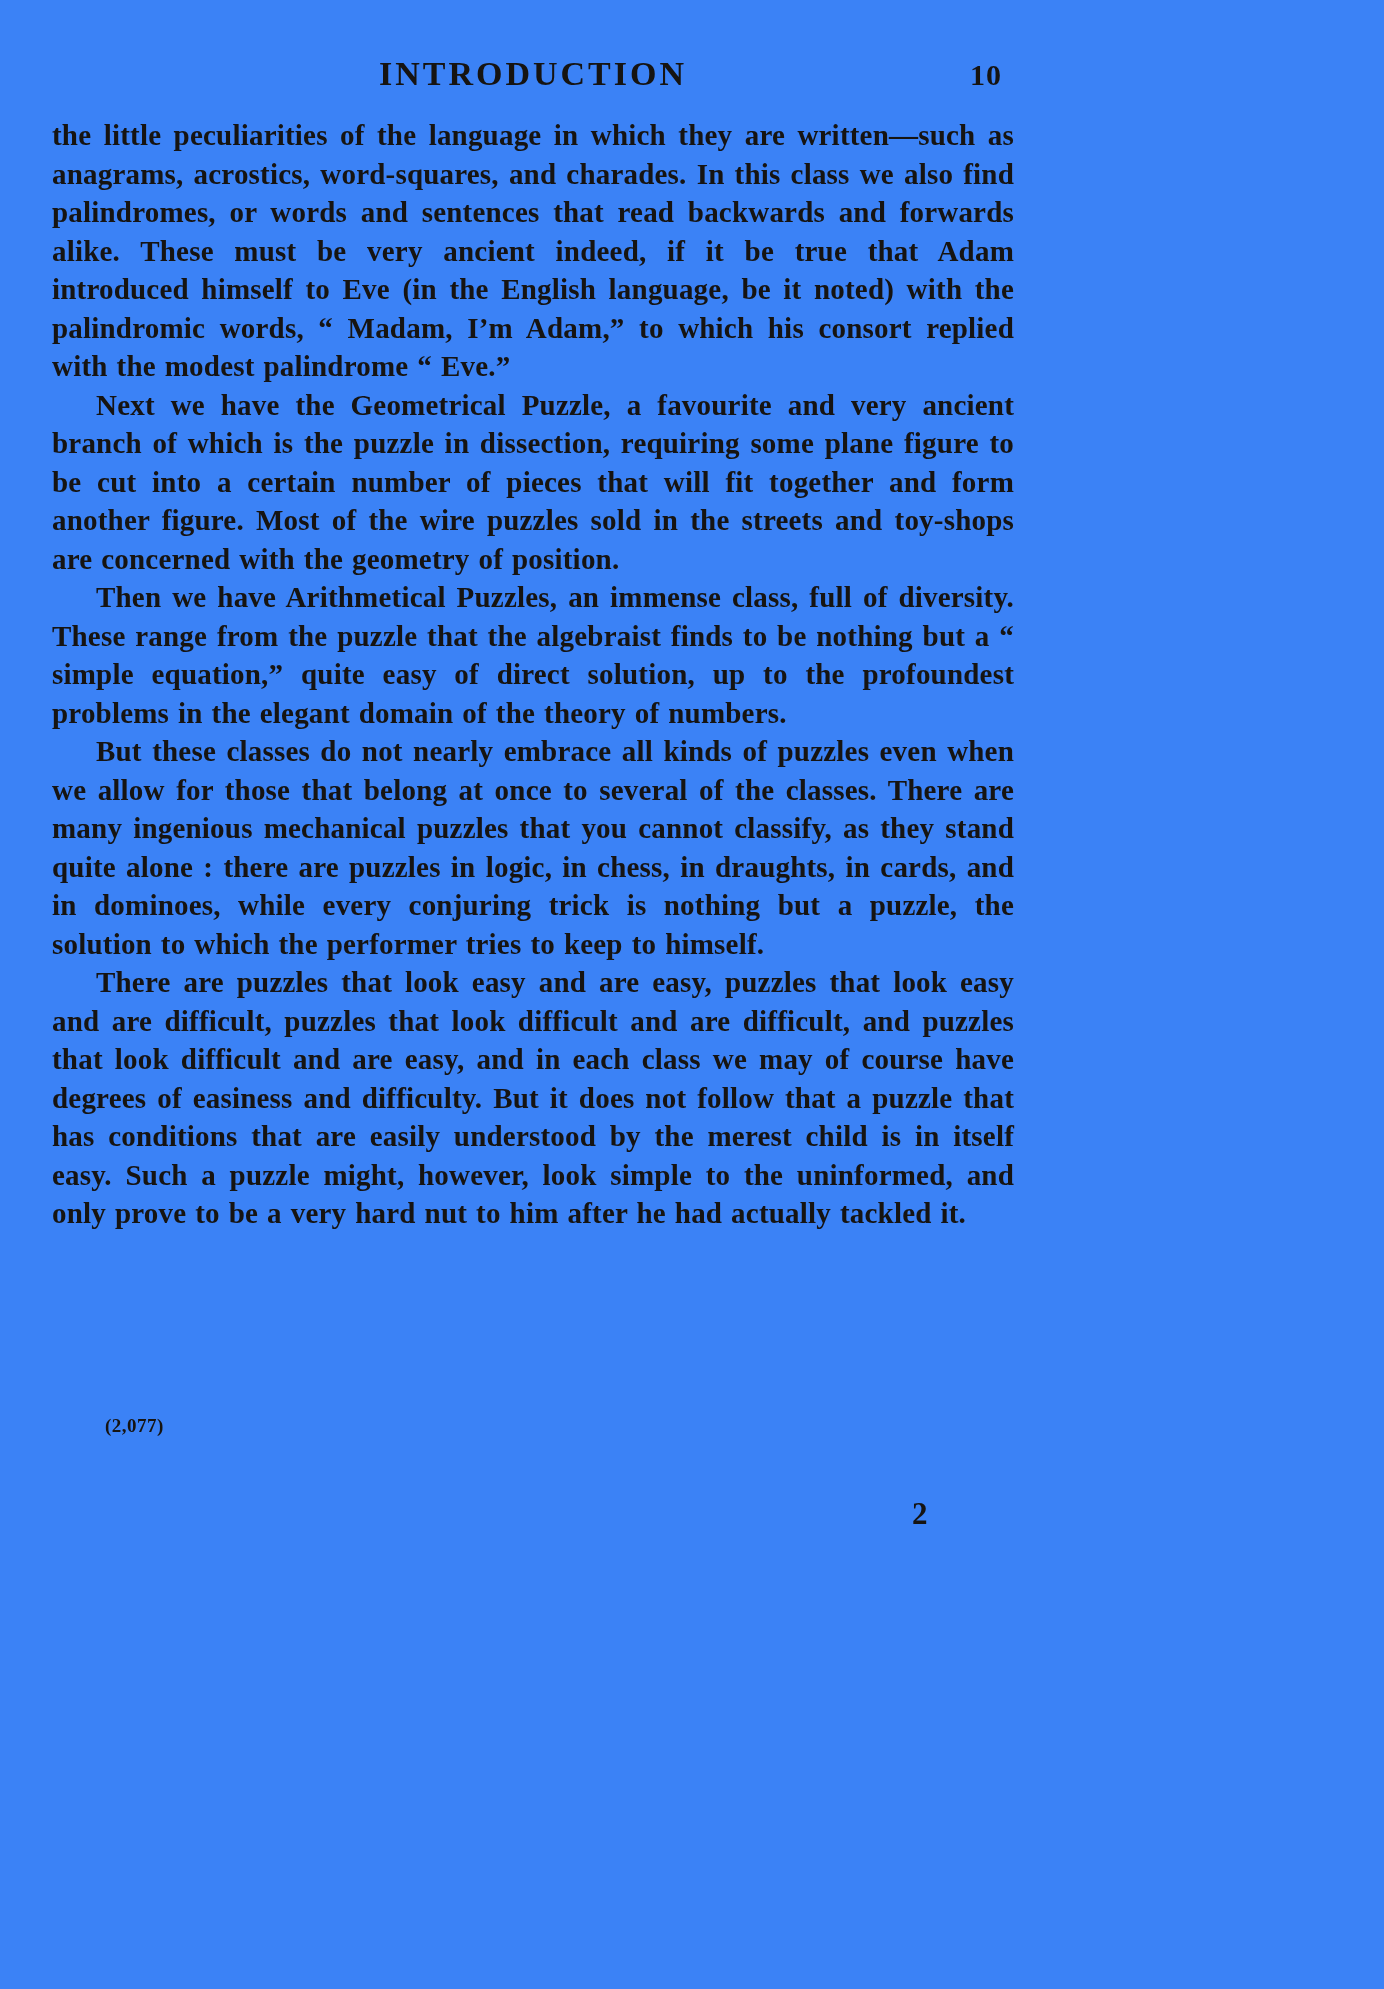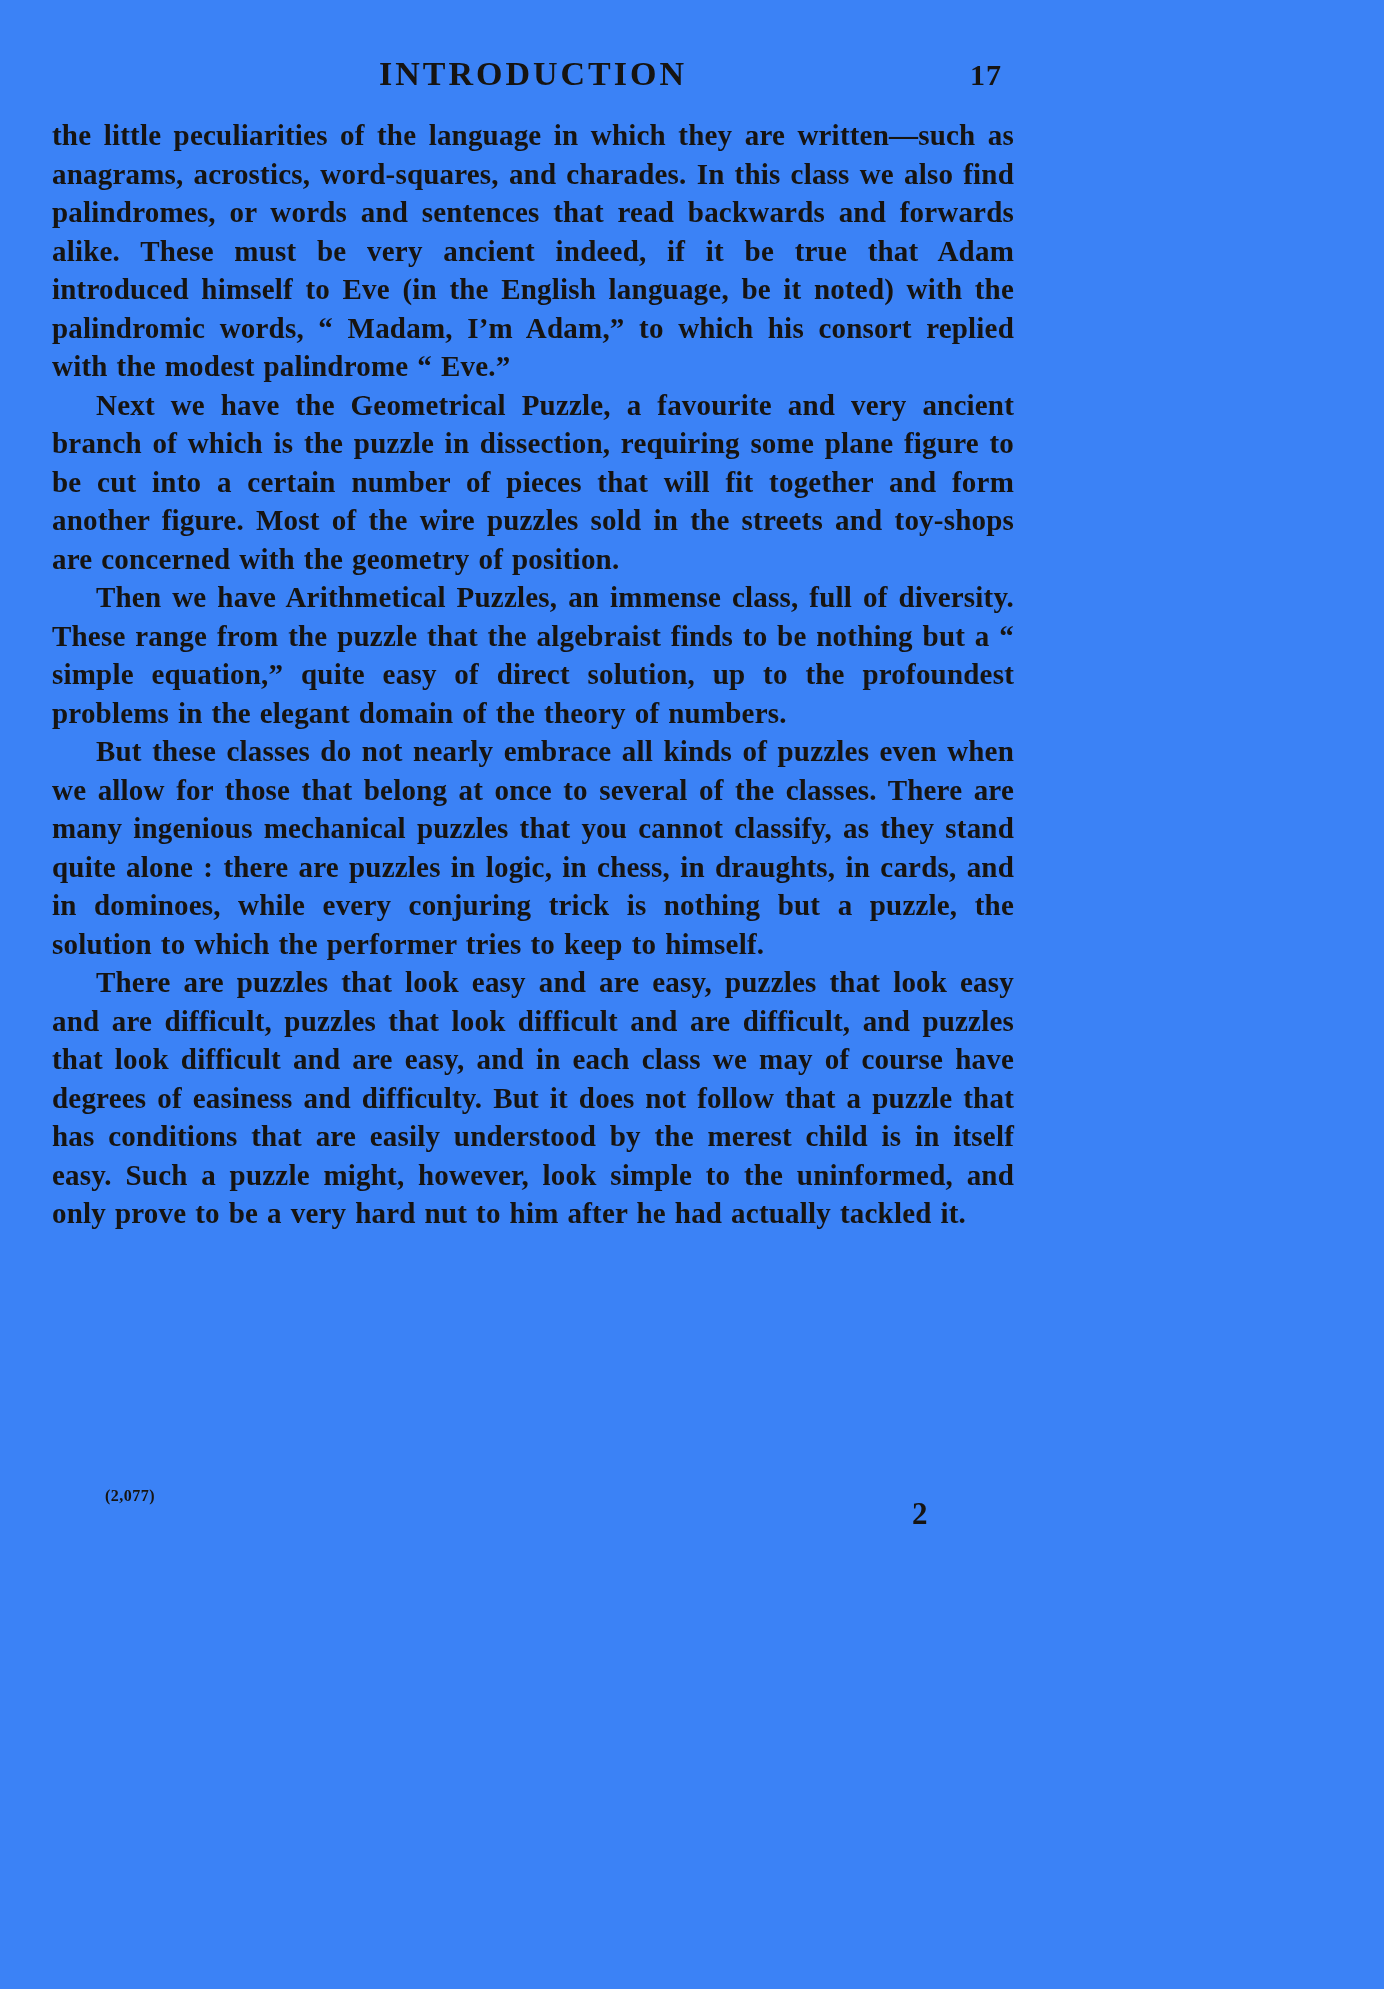--- a/index.html
+++ b/index.html
@@ -51,43 +51,43 @@
     letter-spacing: 0.2px;
     word-spacing: 1.5px;
     font-weight: bold;
   }
   .body-text p.indent {
     text-indent: 44px;
   }
   .printer-signature {
     position: absolute;
     left: 105px;
-    top: 1487px;
-    font-size: 16px;
+    top: 1415px;
+    font-size: 19px;
     font-weight: 700;
     letter-spacing: 0.5px;
   }
   .sheet-number {
     position: absolute;
     left: 912px;
     top: 1496px;
     font-size: 31px;
     font-weight: 700;
   }
 </style>
 </head>
 <body>
 
 <div class="page">
 
   <div class="text-block">
 
     <div class="page-header">
       <span class="chapter-title">INTRODUCTION</span>
-      <span class="page-number">17</span>
+      <span class="page-number">10</span>
     </div>
 
     <div class="body-text">
       <p>the little peculiarities of the language in which they are written—such as anagrams, acrostics, word-squares, and charades.  In this class we also find palindromes, or words and sentences that read backwards and forwards alike.  These must be very ancient indeed, if it be true that Adam introduced himself to Eve (in the English language, be it noted) with the palindromic words, “ Madam, I’m Adam,” to which his consort replied with the modest palindrome “ Eve.”</p>
       <p class="indent">Next we have the Geometrical Puzzle, a favourite and very ancient branch of which is the puzzle in dissection, requiring some plane figure to be cut into a certain number of pieces that will fit together and form another figure.  Most of the wire puzzles sold in the streets and toy-shops are concerned with the geometry of position.</p>
       <p class="indent">Then we have Arithmetical Puzzles, an immense class, full of diversity.  These range from the puzzle that the algebraist finds to be nothing but a “ simple equation,” quite easy of direct solution, up to the profoundest problems in the elegant domain of the theory of numbers.</p>
       <p class="indent">But these classes do not nearly embrace all kinds of puzzles even when we allow for those that belong at once to several of the classes.  There are many ingenious mechanical puzzles that you cannot classify, as they stand quite alone :  there are puzzles in logic, in chess, in draughts, in cards, and in dominoes, while every conjuring trick is nothing but a puzzle, the solution to which the performer tries to keep to himself.</p>
       <p class="indent">There are puzzles that look easy and are easy, puzzles that look easy and are difficult, puzzles that look difficult and are difficult, and puzzles that look difficult and are easy, and in each class we may of course have degrees of easiness and difficulty.  But it does not follow that a puzzle that has conditions that are easily understood by the merest child is in itself easy.  Such a puzzle might, however, look simple to the uninformed, and only prove to be a very hard nut to him after he had actually tackled it.</p>
     </div>
 

